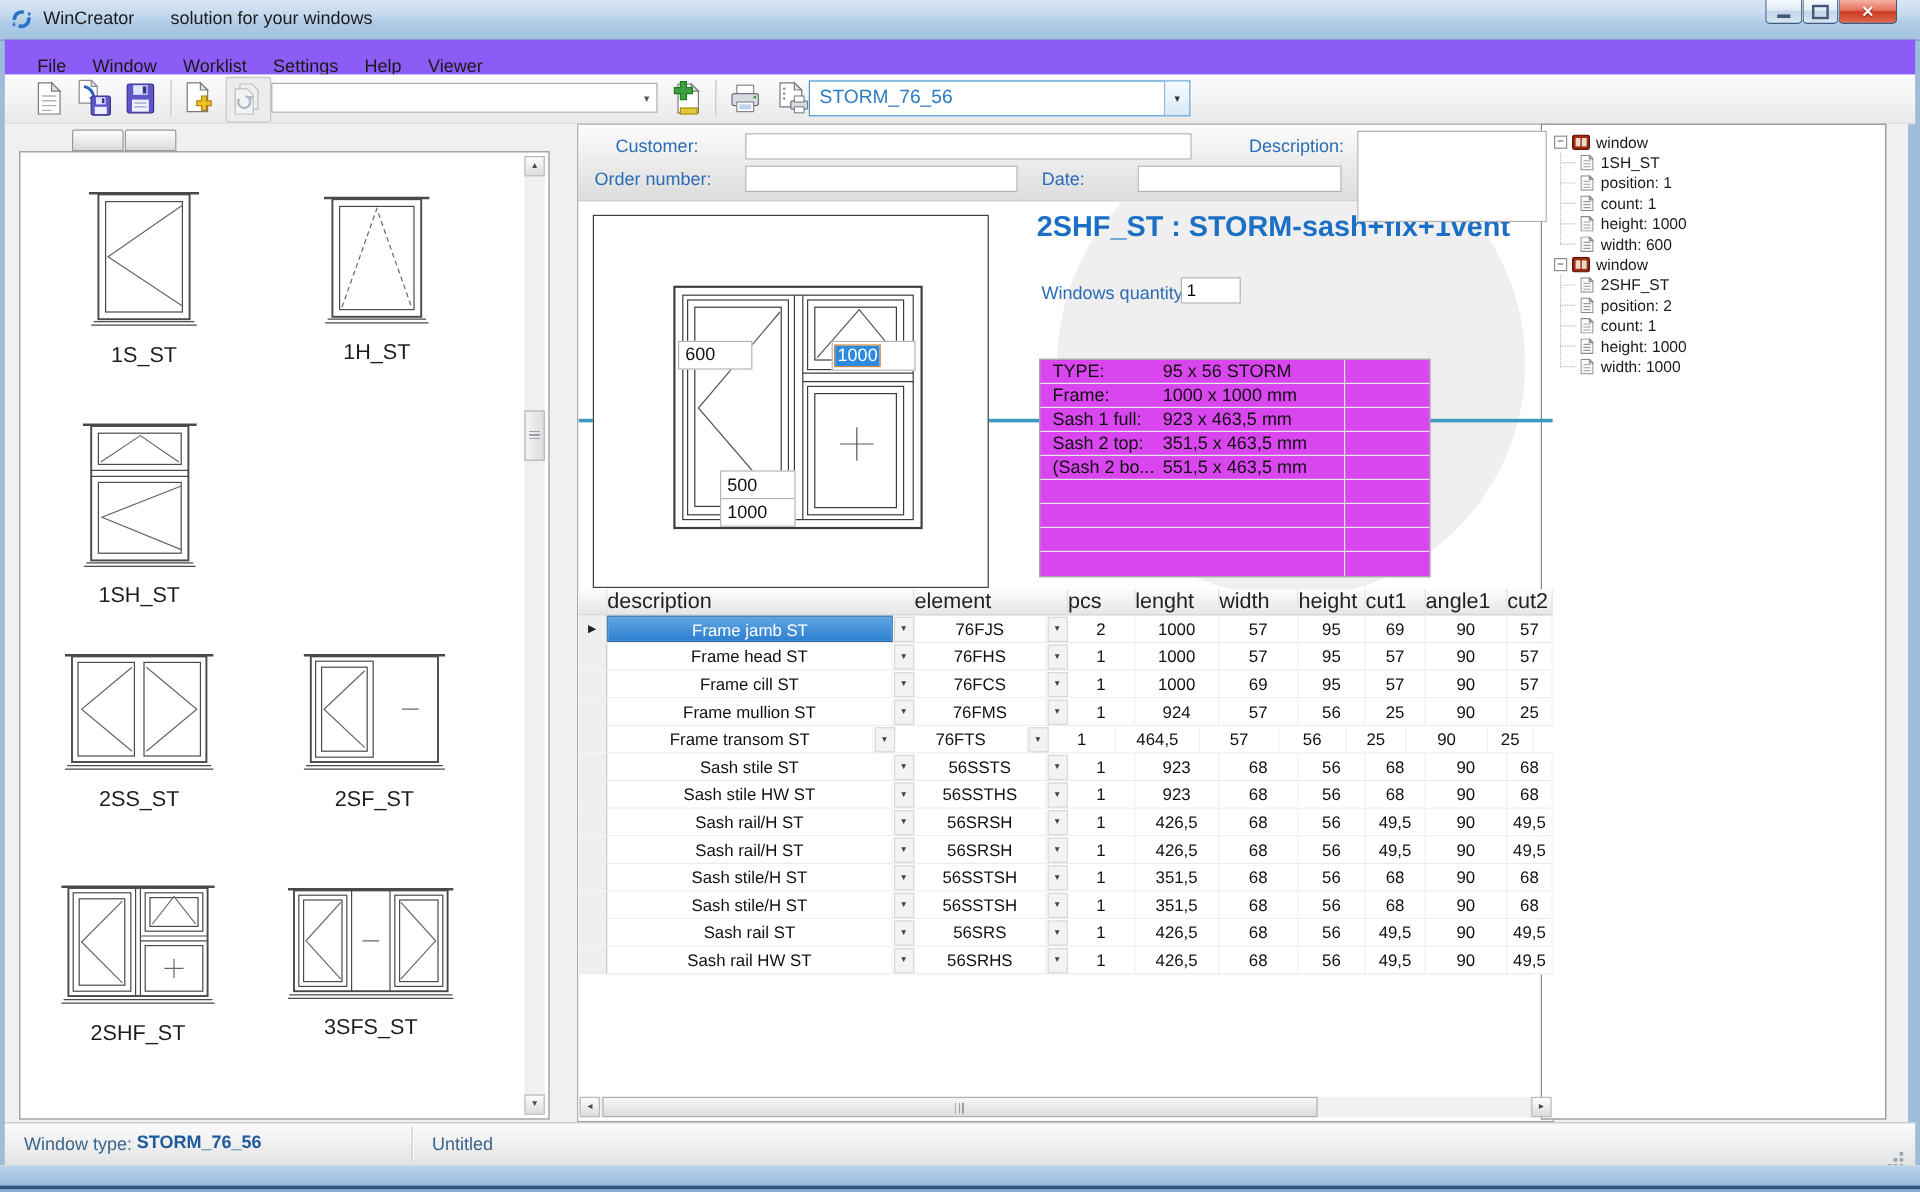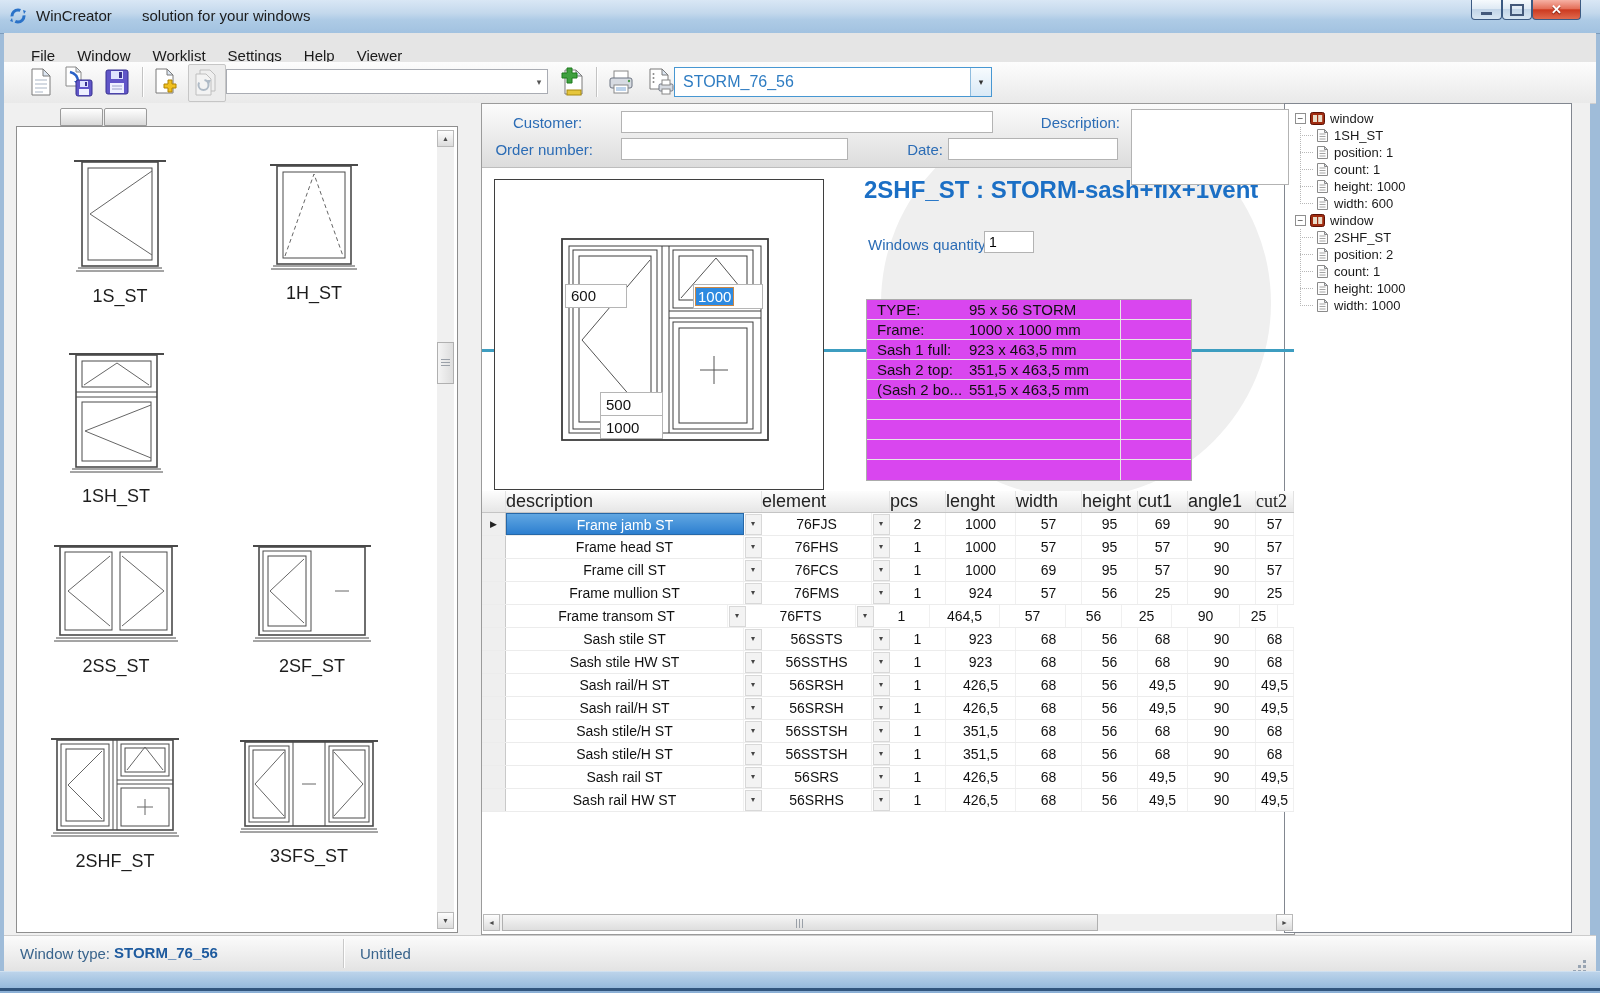--- a/index.html
+++ b/index.html
@@ -16,21 +16,21 @@
     background:linear-gradient(180deg,#f6fafd 0%,#dfeaf4 45%,#c2d5e8 50%,#d8e6f2 100%);
     display:flex;align-items:center;justify-content:center;}
   #cap-close{background:linear-gradient(180deg,#f6b1a4 0%,#e4705a 45%,#cc3a20 52%,#e06a4e 100%);
     color:#fff;font-size:13px;font-weight:bold;text-shadow:0 1px 1px #701608;}
   .min-bar{width:11px;height:3px;background:#44597a;margin-top:8px;}
   .max-box{width:10px;height:8px;border:2px solid #44597a;margin-top:1px;}
   #bottom-frame{position:absolute;left:0;top:971px;width:1600px;height:22px;
     background:linear-gradient(180deg,#bcd3ea 0%,#9dbfdf 60%,#86abd2 100%);border-top:1px solid #cfe0f0;}
   #bottom-frame-line{position:absolute;left:0;top:16px;width:100%;height:3px;background:#32567e;}
   
-  #menubar{position:absolute;left:4px;top:33px;width:1592px;height:46px;background:#e5e5e5;
+  #menubar{position:absolute;left:4px;top:33px;width:1592px;height:46px;background:#8b5cf6;
     border-bottom:1px solid #e3e3e3;display:flex;align-items:center;padding-left:16px;box-sizing:border-box;}
   .menu-item{padding:0 11px;font-size:15px;color:#1a1a1a;height:29px;line-height:29px;}
   #toolbar{position:absolute;left:4px;top:62px;width:1592px;height:41px;
     background:linear-gradient(180deg,#fdfdfd,#e9e9e9);border-bottom:1px solid #cfcfcf;}
   .tbtn{position:absolute;width:34px;height:34px;display:flex;align-items:center;justify-content:center;}
   .tsep{position:absolute;width:1px;height:30px;top:5px;background:#c3c3c3;border-right:1px solid #fff;}
   #tb-refresh{border:1px solid #c6c6c6;background:#ececec;border-radius:2px;}
   #combo-window-list{position:absolute;left:222px;top:7px;width:322px;height:25px;background:#fff;
     border:1px solid #a9acb3;box-sizing:border-box;display:flex;align-items:center;}
   #combo-window-list .val{flex:1;font-size:14px;padding-left:6px;color:#222;}
@@ -387,21 +387,21 @@
 
   <div id="center-panel" style="left:462px;top:0;">
 
     <div id="form-strip">
       <div class="flabel" style="left:31px;top:10px;width:68px;text-align:right;">Customer:</div>
       <input class="finput" style="left: 139px; top: 7px; width: 372px; height: 22px;" value="">
       <div class="flabel" style="left:550px;top:10px;width:88px;text-align:right;">Description:</div>
       <input class="finput" style="left: 649px; top: 5px; width: 158px; height: 76px; z-index: 5;" value="">
       <div class="flabel" style="left:10px;top:37px;width:101px;text-align:right;">Order number:</div>
       <input class="finput" style="left: 139px; top: 34px; width: 227px; height: 22px;" value="">
-      <div class="flabel" style="left:416px;top:37px;width:45px;text-align:right;">Date:</div>
+      <div class="flabel" style="left:377px;top:37px;width:45px;text-align:right;">Date:</div>
       <input class="finput" style="left: 466px; top: 34px; width: 170px; height: 22px;" value="">
     </div>
 
     <div id="center-main">
       <div id="watermark"></div>
       <div id="teal-line"></div>
 
       <div id="design-title">2SHF_ST : STORM-sash+fix+1vent</div>
       <div id="qty-label">Windows quantity:</div>
       <input id="qty-input" class="finput" value="1" style="">
@@ -484,21 +484,21 @@
         <div id="grid-header">
             <div class="gh" style="width: 24px;"></div>
             <div class="gh" style="width: 256px;">description</div>
             <div class="gh" style="width: 128px;">element</div>
             <div class="gh" style="width: 56px;">pcs</div>
             <div class="gh" style="width: 70px;">lenght</div>
             <div class="gh" style="width: 66px;">width</div>
             <div class="gh" style="width: 56px;">height</div>
             <div class="gh" style="width: 50px;">cut1</div>
             <div class="gh" style="width: 68px;">angle1</div>
-            <div class="gh" style="width: 38px; font-family: Liberation Serif, serif;">cut2</div>
+            <div class="gh" style="width: 38px;">cut2</div>
           </div>
         <div id="grid-body">
             <div class="grow">
               <div class="ggutter">▶</div>
               <div class="gcell gsel" style="width: 238px;">Frame jamb ST</div>
               <div class="gdd">
                 <span>▾</span>
               </div>
               <div class="gcell" style="width: 110px;">76FJS</div>
               <div class="gdd">

